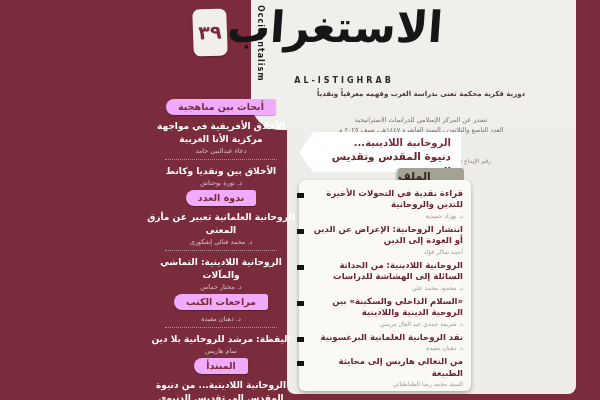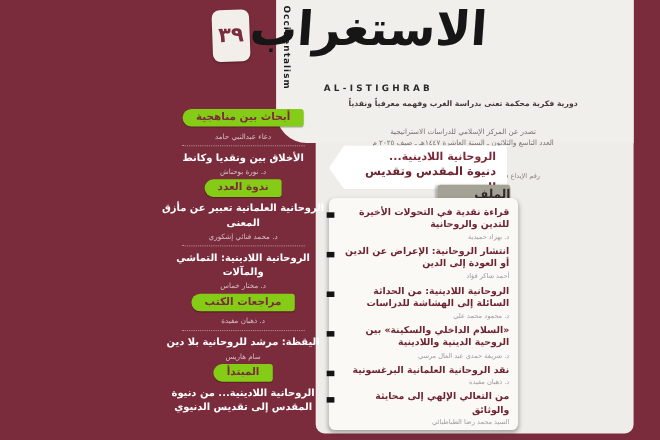--- a/index.html
+++ b/index.html
@@ -28,36 +28,36 @@
   .mast-info{position:absolute;left:285px;top:90px;width:272px;text-align:center;direction:rtl;}
   .tagline{font-size:7px;font-weight:bold;color:#4a373d;margin-bottom:18px;}
   .publine{font-size:6.5px;color:#7a6e70;margin-bottom:2px;}
   .issline{font-size:6.5px;color:#7a6e70;margin-bottom:2px;}
   .issn{display:inline-block;border:1px solid #9a9894;background:#e7e5e1;color:#33302e;
         font-size:6.5px;padding:1px 9px;margin-bottom:2px;}
   .deposit{font-size:6px;color:#8e8487;}
   
   .sidebar{position:absolute;left:143px;top:97px;width:156px;height:298px;direction:rtl;
            text-align:center;}
-  .lc-badge{display:block;width:-moz-fit-content;width:fit-content;margin:2px auto 5px;background:#84cc16;color:#7b2c3c;
+  .lc-badge{display:block;width:-moz-fit-content;width:fit-content;margin:2px auto 5px;background:#f0abfc;color:#7b2c3c;
             font-weight:bold;font-size:9.5px;padding:2px 12px 3px;border-radius:9px 3px 3px 9px;
             box-shadow:0 1px 1px rgba(0,0,0,.3);}
   .lc-title{color:#ffffff;font-weight:bold;font-size:9px;line-height:1.45;margin:2px 0 1px;}
   .lc-author{color:#d9bec5;font-size:6.5px;margin-bottom:3px;}
   .lc-sep{border-top:1px dotted rgba(255,255,255,.45);width:72%;margin:4px auto 5px;}
   
   .ribbon{position:absolute;left:299px;top:132px;width:162px;height:40px;background:#ffffff;
           clip-path:polygon(0 52%,14px 0,100% 0,100% 100%,14px 100%);direction:rtl;
           text-align:right;padding:4px 10px 0 0;box-sizing:border-box;
           box-shadow:0 2px 3px rgba(0,0,0,.25);}
   .ribbon .l1{font-size:10px;font-weight:bold;color:#7b2c3c;line-height:1.3;}
   .ribbon .l2{font-size:10.5px;font-weight:bold;color:#6e2430;line-height:1.4;}
   
   .file-tab{position:absolute;left:398px;top:168px;width:66px;height:18px;background:#a3a294;
-            color:#35292c;font-weight:bold;font-size:11px;text-align:right;line-height:18px;
+            color:#35292c;font-weight:bold;font-size:11px;text-align:left;line-height:18px;
             border-radius:3px 3px 0 0;box-shadow:-2px 1px 2px rgba(0,0,0,.25);text-decoration:underline;}
   .file-tab:before{content:"";position:absolute;left:-6px;bottom:0;border:6px solid transparent;
                    border-right-color:#6f6f64;border-bottom-width:0;}
   
   .card{position:absolute;left:299px;top:180px;width:172px;height:211px;background:#fbf9f6;
         border-radius:6px;box-shadow:0 2px 4px rgba(0,0,0,.3);direction:rtl;
         padding:8px 8px 4px;box-sizing:border-box;}
   .fitem{position:relative;text-align:right;margin-bottom:5px;}
   .fi-title{color:#6e2430;font-weight:bold;font-size:8.5px;line-height:1.35;}
   .fi-author{color:#9b9b9b;font-size:6px;margin-top:1px;}
@@ -84,20 +84,21 @@
     <div class="publine">تصدر عن المركز الإسلامي للدراسات الاستراتيجية</div>
     <div class="issline">العدد التاسع والثلاثون ـ السنة العاشرة ١٤٤٧هـ ـ صيف ٢٠٢٥ م</div>
     <div><span class="issn">ISSN: ٢٥١٨ ـ ٠٦٤٩</span></div>
     <div class="deposit">رقم الإيداع في دار الكتب والوثائق الوطنية العراقية ٢١١٤</div>
   </div>
 
   <div class="sidebar">
     <div class="lc-badge">أبحاث بين مناهجية</div>
 
     <div>
+      <div class="lc-title">الأخلاق الأفريقية في مواجهة مركزية الأنا الغربية</div>
       <div class="lc-author">دعاء عبدالنبي حامد</div>
     </div>
     <div class="lc-sep"></div>
     <div>
       <div class="lc-title">الأخلاق بين ونقديا وكانط</div>
       <div class="lc-author">د. نورة بوحناش</div>
     </div>
 
     <div class="lc-badge">ندوة العدد</div>
 
@@ -158,18 +159,18 @@
       <div class="fi-title">«السلام الداخلي والسكينة» بين الروحية الدينية واللادينية</div>
       <div class="fi-author">د. شريفة حمدي عبد العال مرسي</div>
     </div>
     <div class="fitem">
       <span class="bullet"></span>
       <div class="fi-title">نقد الروحانية العلمانية البرغسونية</div>
       <div class="fi-author">د. ذهبان مفيدة</div>
     </div>
     <div class="fitem">
       <span class="bullet"></span>
-      <div class="fi-title">من التعالي الإلهي إلى محايثة والوثائق</div>
+      <div class="fi-title">من التعالي هاريس إلى محايثة الطبيعة</div>
       <div class="fi-author">السيد محمد رضا الطباطبائي</div>
     </div>
   </div>
 
 </div>
 
 </body></html>

